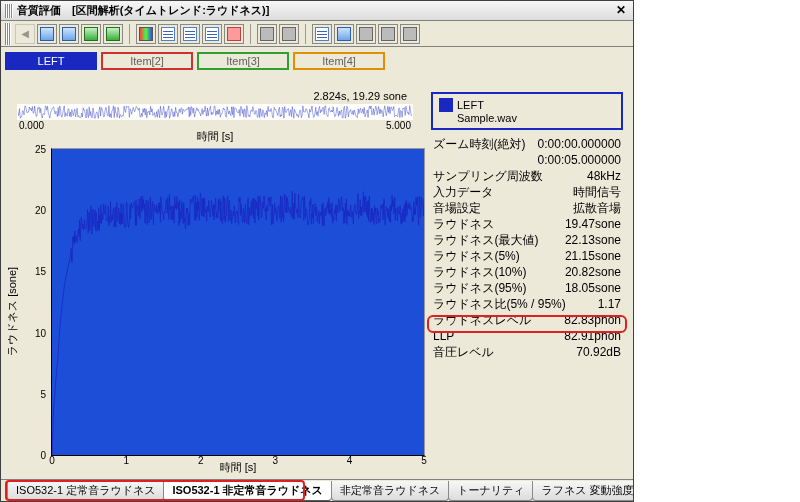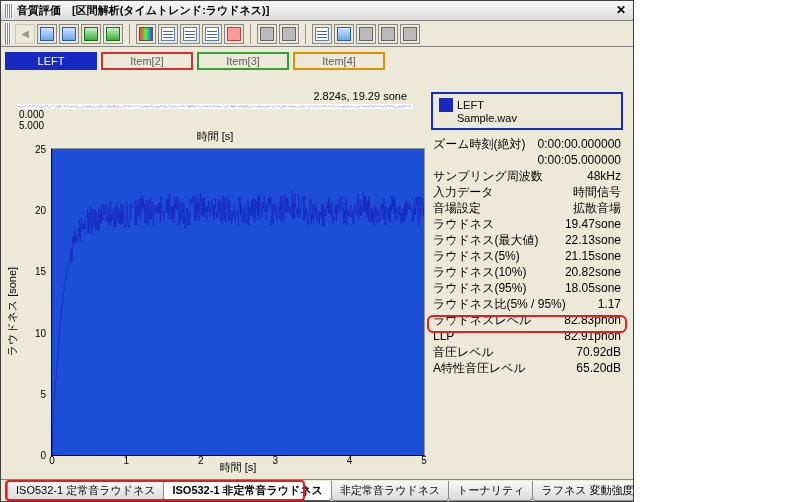--- a/index.html
+++ b/index.html
@@ -28,21 +28,21 @@
   .legend-box { width: 92px; height: 18px; display: flex; align-items: center; justify-content: center; border-width: 2px; border-style: solid; font-size: 11px; padding: 0 4px; }
   .legend-box.active { background: #1828c0; color: #fff; border-color: #1828c0; }
   .legend-box.red   { border-color: #d03030; color: #606060; }
   .legend-box.green { border-color: #30a030; color: #606060; }
   .legend-box.orange{ border-color: #e09000; color: #606060; }
   .main-area { flex: 1; display: flex; gap: 4px; min-height: 0; }
   .plot-col { flex: 1; display: flex; flex-direction: column; min-width: 0; }
   .cursor-readout { text-align: right; font-size: 11px; padding-right: 18px; height: 14px; }
   .wave-strip { height: 40px; margin: 0 12px; display: flex; flex-direction: column; }
   .wave-plot { flex: 1; border: 1px solid #fff; position: relative; background: #fff; overflow: hidden; }
-  .wave-scale { display: flex; justify-content: space-between; font-size: 10px; padding: 0 2px; flex-direction: column; }
+  .wave-scale { display: flex; justify-content: space-between; font-size: 10px; padding: 0 2px; }
   .wave-xlabel { text-align: center; font-size: 11px; margin-top: -2px; }
   .main-plot-wrap { flex: 1; display: flex; margin-top: 4px; min-height: 0; }
   .yaxis-label { width: 16px; display: flex; align-items: center; justify-content: center; font-size: 11px; }
   .yaxis-label .rot { transform: rotate(-90deg); white-space: nowrap; }
   .main-plot-col { flex: 1; display: flex; flex-direction: column; min-width: 0; }
   .plot-frame { flex: 1; border: 1px solid #000; border-right-color: #999; border-top-color: #999; position: relative; background: #1d4ed8; margin-left: 30px; margin-bottom: 14px; }
   .y-ticks { position: absolute; left: -32px; top: 0; bottom: 0; width: 30px; }
   .y-ticks span { position: absolute; right: 4px; font-size: 10px; transform: translateY(-50%); }
   .x-ticks { position: absolute; left: 0; right: 0; bottom: -14px; height: 14px; }
   .x-ticks span { position: absolute; font-size: 10px; transform: translateX(-50%); }
@@ -250,24 +250,20 @@
               <span class="v">82.83phon</span>
             </div>
             <div class="info-row">
               <span class="k">LLP</span>
               <span class="v">82.91phon</span>
             </div>
             <div class="info-row">
               <span class="k">音圧レベル</span>
               <span class="v">70.92dB</span>
             </div>
-            <div class="info-row">
-              <span class="k">A特性音圧レベル</span>
-              <span class="v">65.20dB</span>
-            </div>
           </div>
       </div>
 
     </div>
   </div>
 
   <div class="tabbar">
     <div id="tabs" style="display:flex; padding-left:6px;">
         <div class="tab">ISO532-1 定常音ラウドネス</div>
         <div class="tab active">ISO532-1 非定常音ラウドネス</div>

